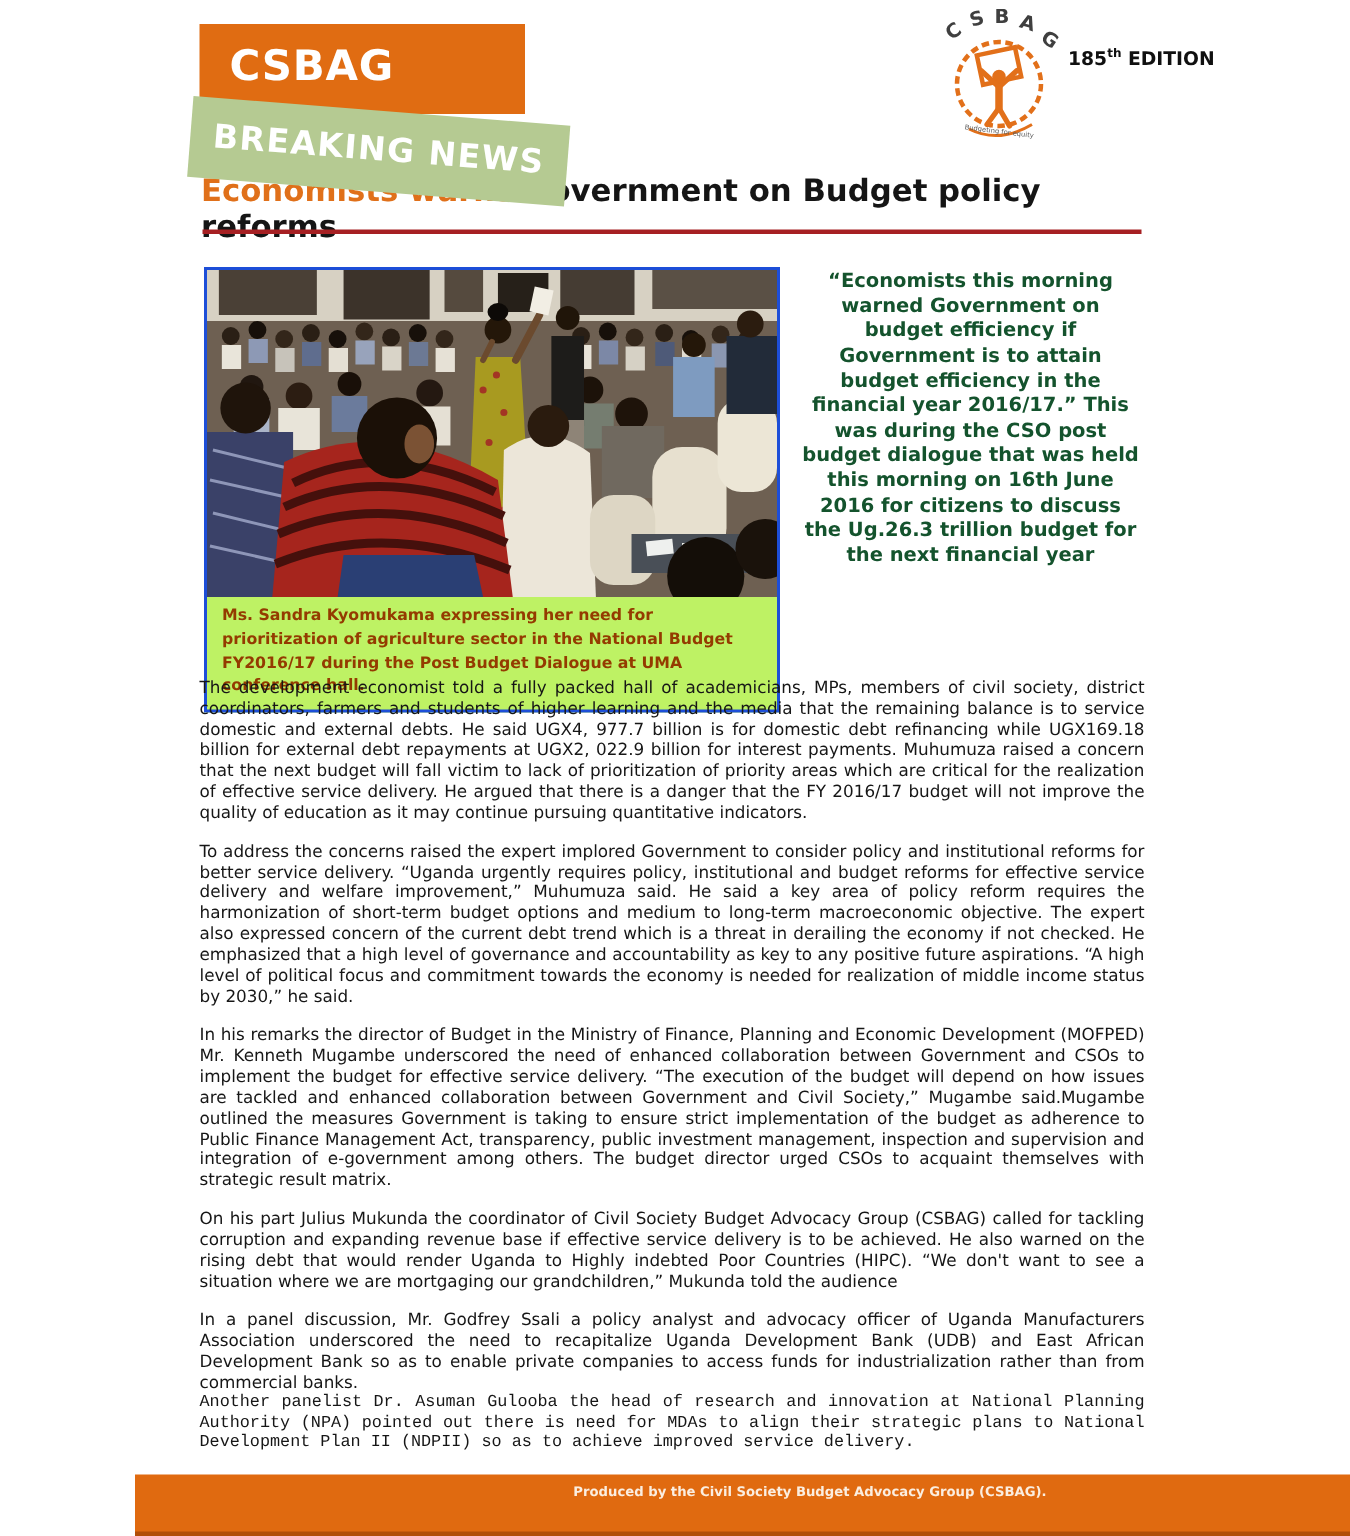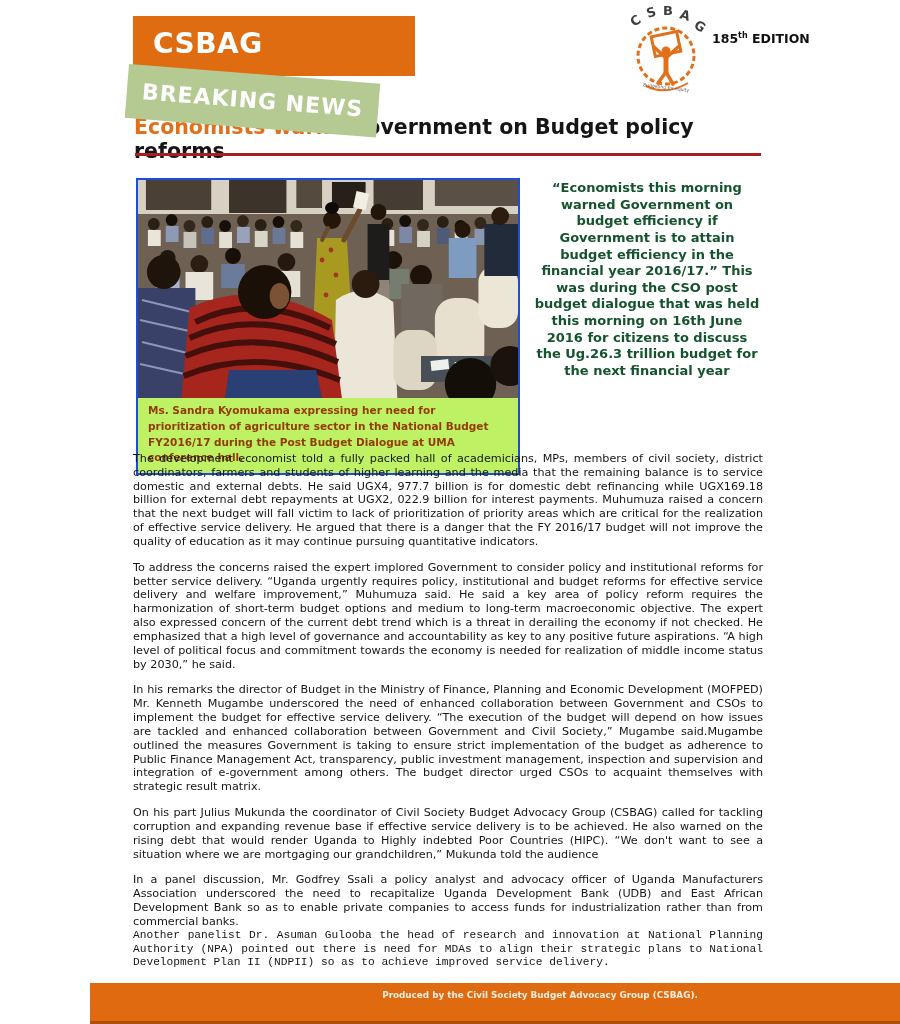--- a/index.html
+++ b/index.html
@@ -2,21 +2,21 @@
 <html><head>
 <meta charset="utf-8">
 <style>
   html,body{margin:0;padding:0;background:#ffffff;}
   .page{
     position:relative;width:900px;height:1024px;background:#ffffff;overflow:hidden;
     font-family:"DejaVu Sans","Liberation Sans",sans-serif;color:#161616;
   }
   
   .brand-box{
-    position:absolute;left:133px;top:16px;width:282px;height:60px;background:#E06C12;
+    position:absolute;left:133px;top:16px;width:217px;height:60px;background:#E06C12;
     color:#ffffff;font-weight:bold;font-size:28px;box-sizing:border-box;padding:11px 0 0 20px;
     letter-spacing:0.5px;z-index:2;
   }
   .banner-box{
     position:absolute;left:129px;top:64px;width:252px;height:54px;background:#B5CA92;
     transform:rotate(4.5deg);transform-origin:0 0;color:#ffffff;font-weight:bold;
     font-size:22px;text-align:center;line-height:54px;letter-spacing:1px;z-index:3;
   }
   .logo{position:absolute;left:620px;top:6px;width:92px;height:95px;}
   .edition{position:absolute;left:712px;top:31px;font-size:12.5px;font-weight:bold;color:#101010;}

